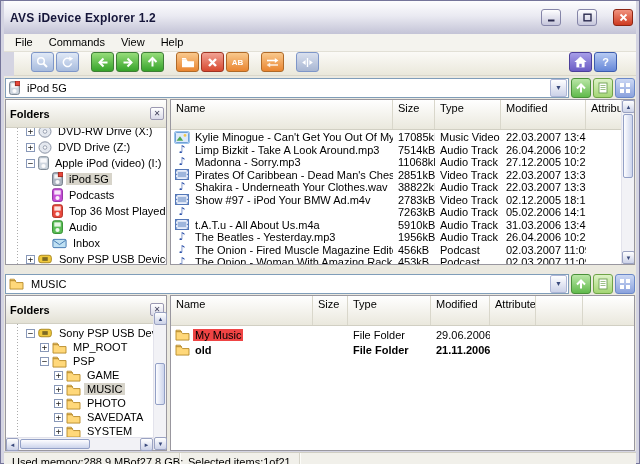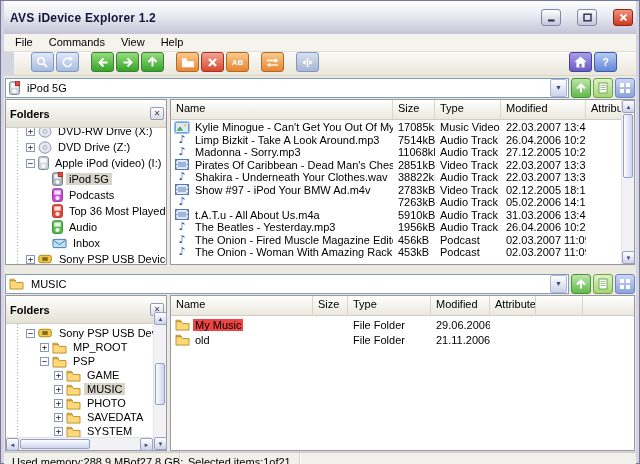--- a/index.html
+++ b/index.html
@@ -65,21 +65,21 @@
                    border:1px solid #99979f; background:#fff; }
   .filelist { flex:1; display:flex; flex-direction:column; border:1px solid #99979f;
               background:#fff; position:relative; overflow:hidden; }
 
   .panel-head { height:28px; flex:none; display:flex; align-items:center; padding:0 2px 0 4px;
                 background:linear-gradient(#ffffff,#e3e1d5); border-bottom:1px solid #d1cfc3; }
   .panel-head .ttl { font-weight:bold; flex:1; }
   .xbtn { width:14px; height:13px; padding:0; border:1px solid #9b99b2; border-radius:2px;
           background:linear-gradient(#ffffff,#dadae8); font-size:8px; line-height:10px; color:#44445f; }
 
-  .cols { height:20px; flex:none; display:flex; background:linear-gradient(#ffffff,#eae8dd);
+  .cols { height:30px; flex:none; display:flex; background:linear-gradient(#ffffff,#eae8dd);
           border-bottom:1px solid #d1cfc3; margin-right:13px; }
   .cols.no-sb { margin-right:0; }
   .col { flex:none; padding:2px 0 0 5px; border-right:1px solid #d9d7cb; white-space:nowrap; overflow:hidden; }
 
   .rows { flex:1; position:relative; overflow:hidden; padding-top:1px; }
   .lrow { display:flex; align-items:center; white-space:nowrap; }
   .cell { flex:none; overflow:hidden; white-space:nowrap; padding-left:5px; }
   .cell.name { display:flex; align-items:center; gap:3px; padding-left:3px; }
   .licon { width:16px; flex:none; display:inline-flex; justify-content:center; align-items:center; }
   .icon-sel { background:#cfe3f6; border:1px solid #9dc3ea; border-radius:2px; }
@@ -741,21 +741,21 @@
                   <path d="M1 4 h5.4 l1.6 2 H15 v7 H1 z" fill="#FFD87A" stroke="#B98C2C"></path>
                 </svg>
               </span>
               <span class="lname sel">My Music</span>
             </span>
             <span class="cell" style="width:35px"></span>
             <span class="cell" style="width:83px">File Folder</span>
             <span class="cell" style="width:59px">29.06.2006 ...</span>
             <span class="cell" style="width:46px"></span>
           </div>
-          <div class="lrow" style="height: 15px;">
+          <div class="lrow" style="height: 15px; font-weight: bold;">
             <span class="cell name" style="width:142px">
               <span class="licon">
                 <svg width="15" height="13" viewBox="0 0 16 14">
                   <path d="M1 4.2 v-1.8 h4.6 l1.5 1.8 z" fill="#FFE9A8" stroke="#B98C2C"></path>
                   <path d="M1 4 h5.4 l1.6 2 H15 v7 H1 z" fill="#FFD87A" stroke="#B98C2C"></path>
                 </svg>
               </span>
               <span class="lname">old</span>
             </span>
             <span class="cell" style="width:35px"></span>

